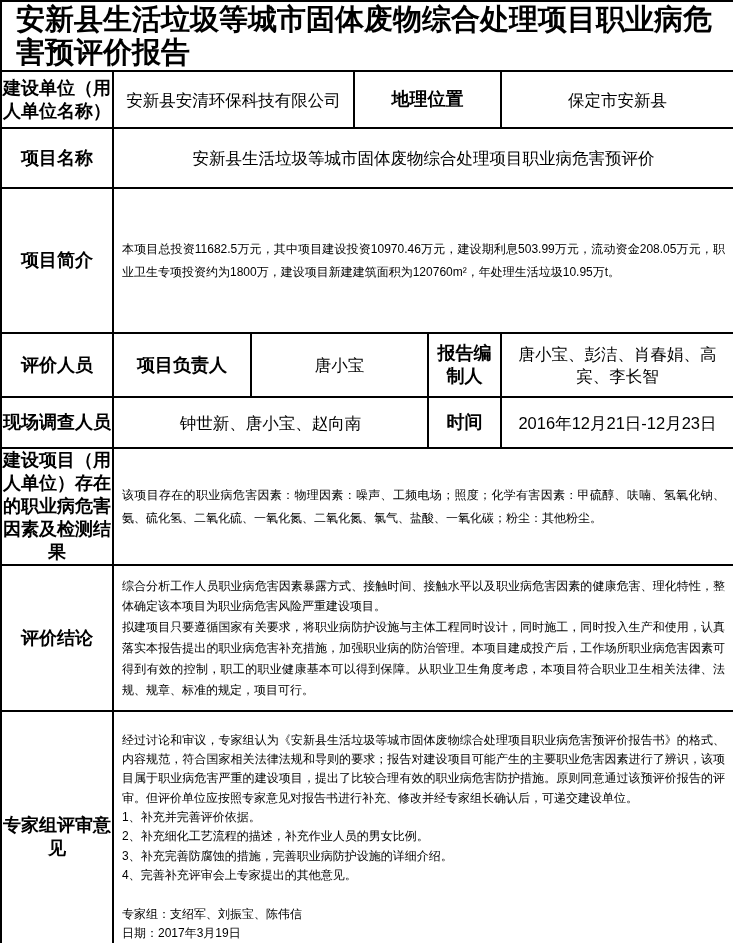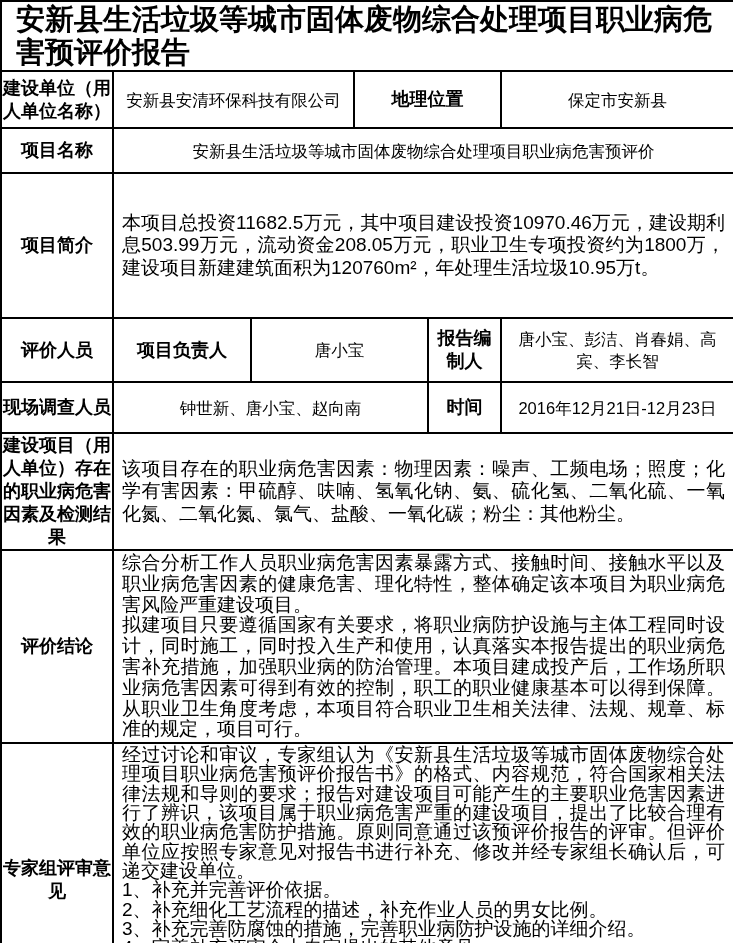--- a/index.html
+++ b/index.html
@@ -34,29 +34,29 @@
     line-height: 23px;
     padding: 0;
   }
   td.val {
     font-size: 16.5px;
     text-align: center;
     line-height: 22px;
     padding: 9px 2px;
   }
   td.para {
-    font-size: 19px;
+    font-size: 12px;
     text-align: justify;
     line-height: 22.5px;
     padding: 2px 8px;
     white-space: pre-line;
   }
   tr.r-title { height: 68px; }
   tr.r1 { height: 57px; }
-  tr.r2 { height: 45px; border-radius: 13px; }
+  tr.r2 { height: 60px; border-radius: 13px; }
   tr.r3 { height: 145px; }
   tr.r4 { height: 41px; }
   tr.r5 { height: 51px; }
   tr.r6 { height: 111px; }
   tr.r7 { height: 146px; }
   tr.r8 { height: 252px; }
   tr.r7 td.para { line-height: 20.8px; }
   tr.r8 td.para { line-height: 19.3px; padding: 1px 8px; }
 </style>
 </head>

